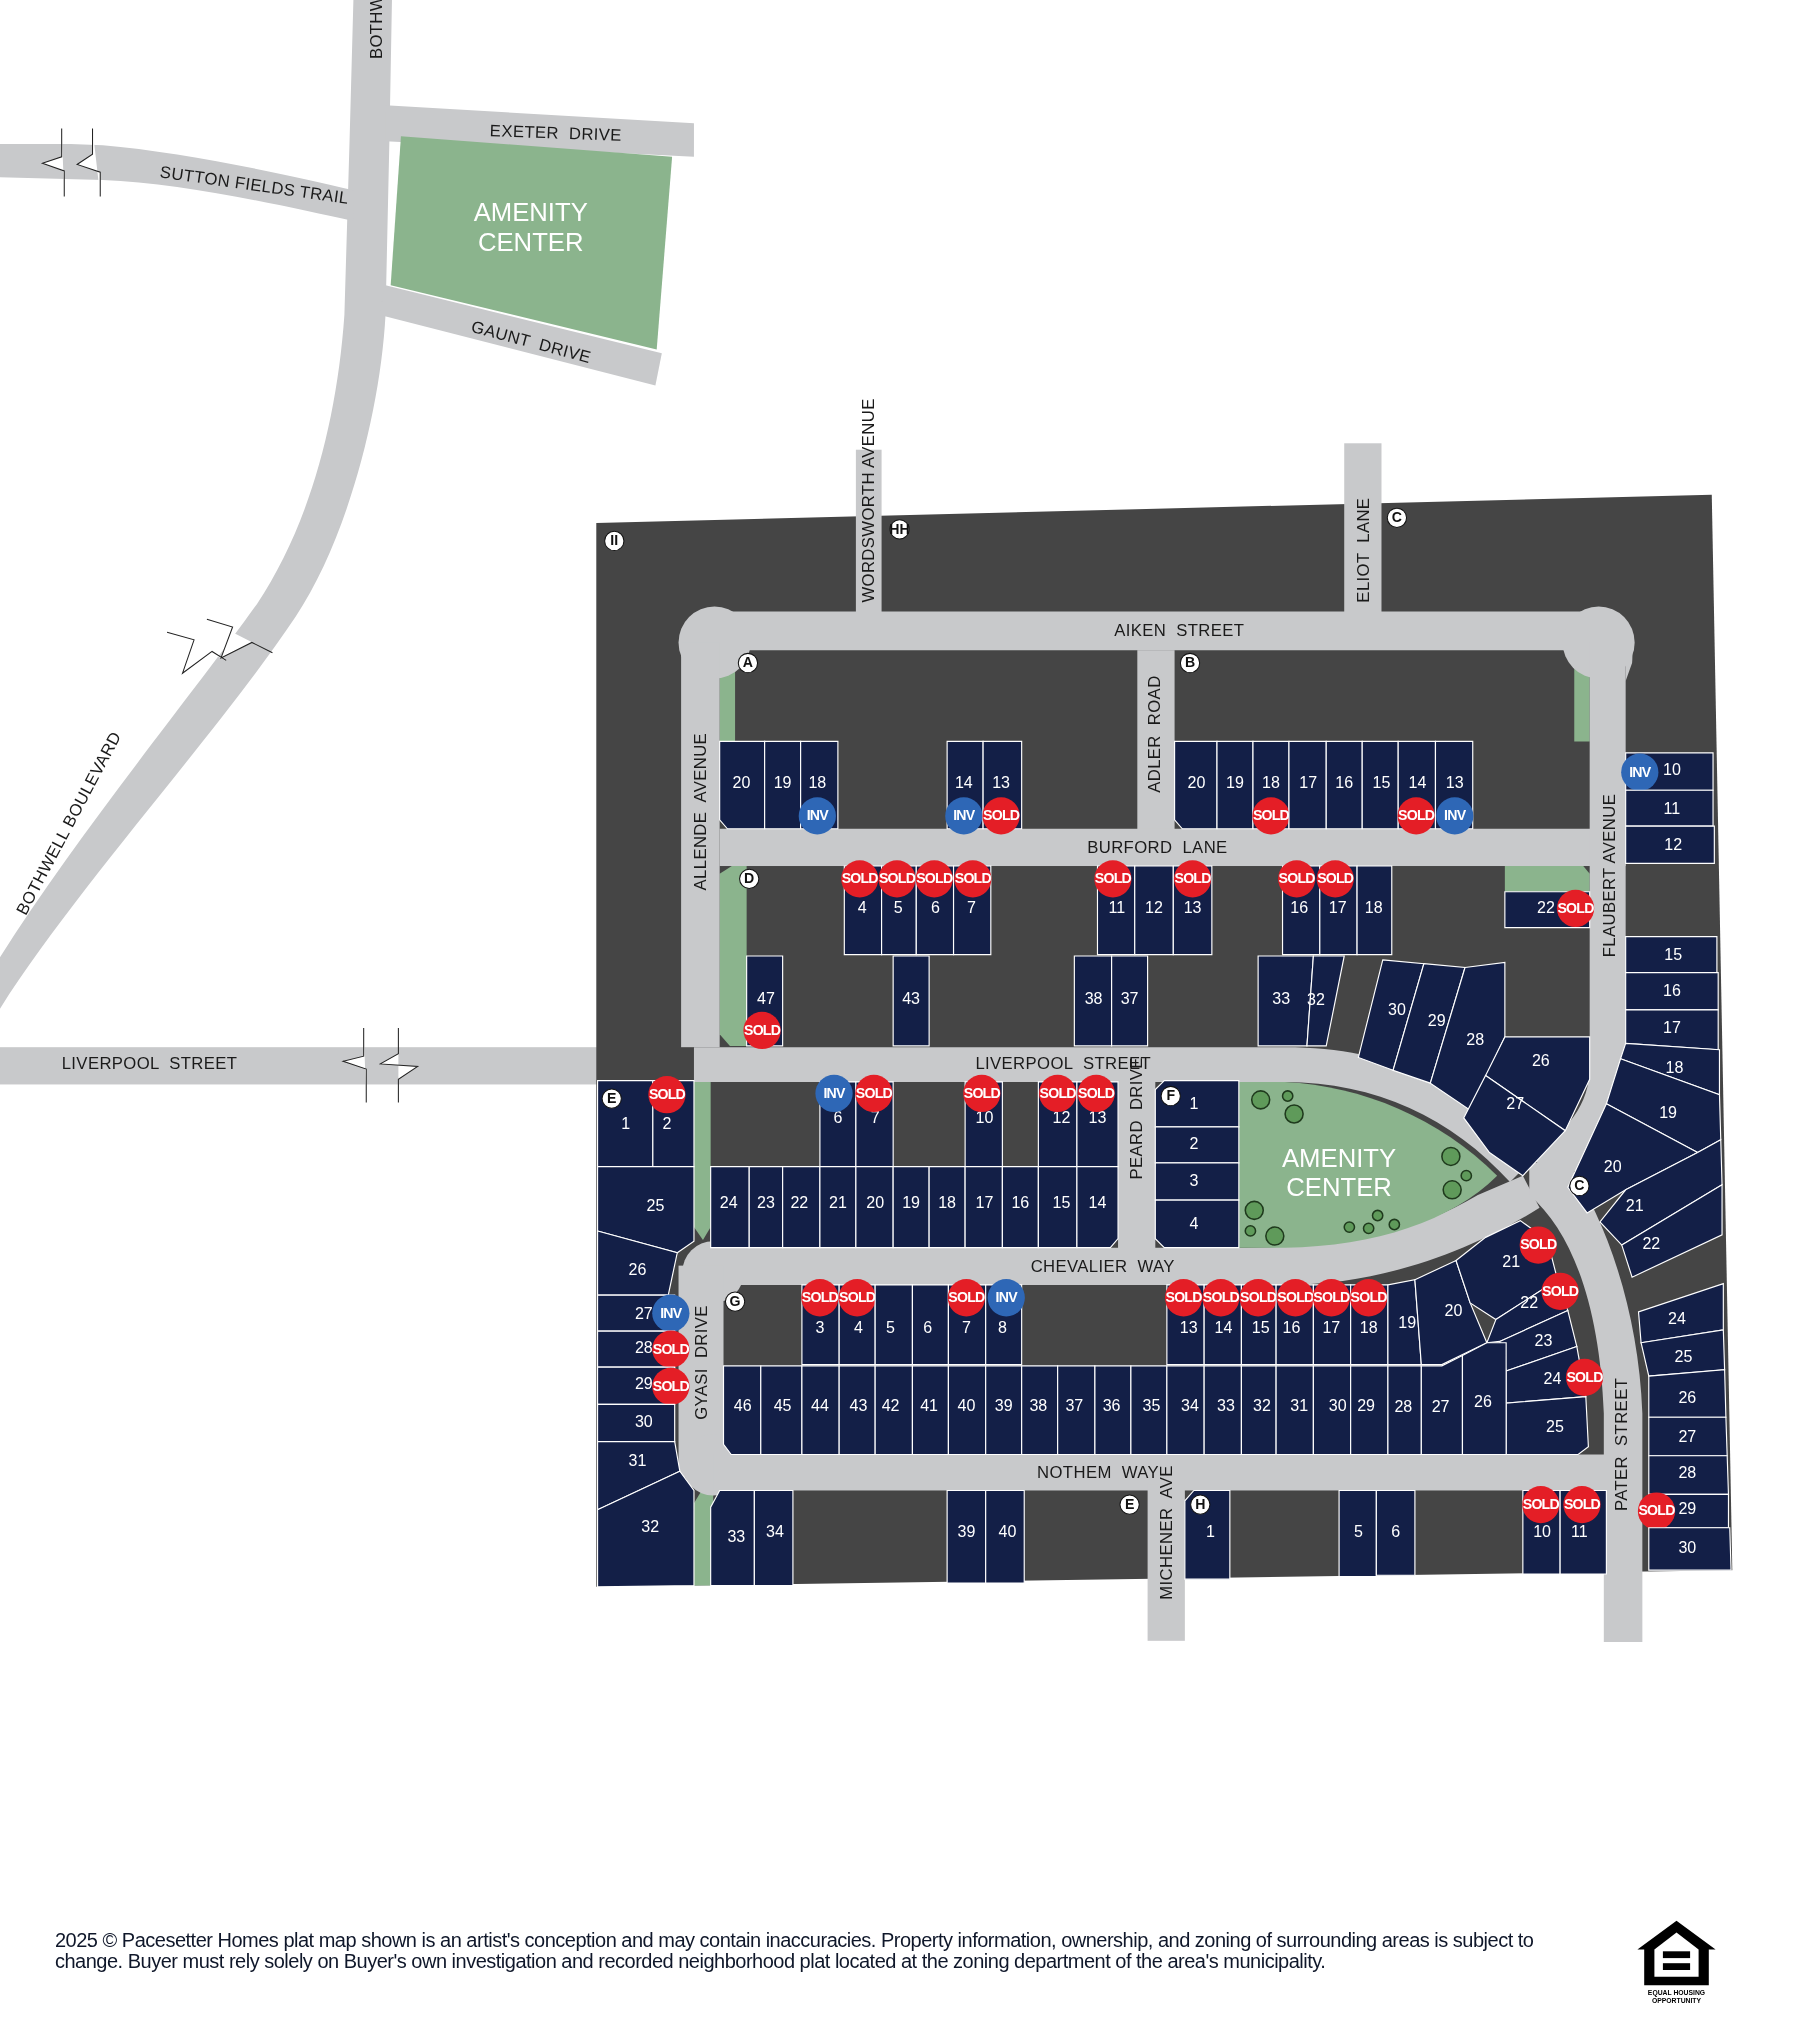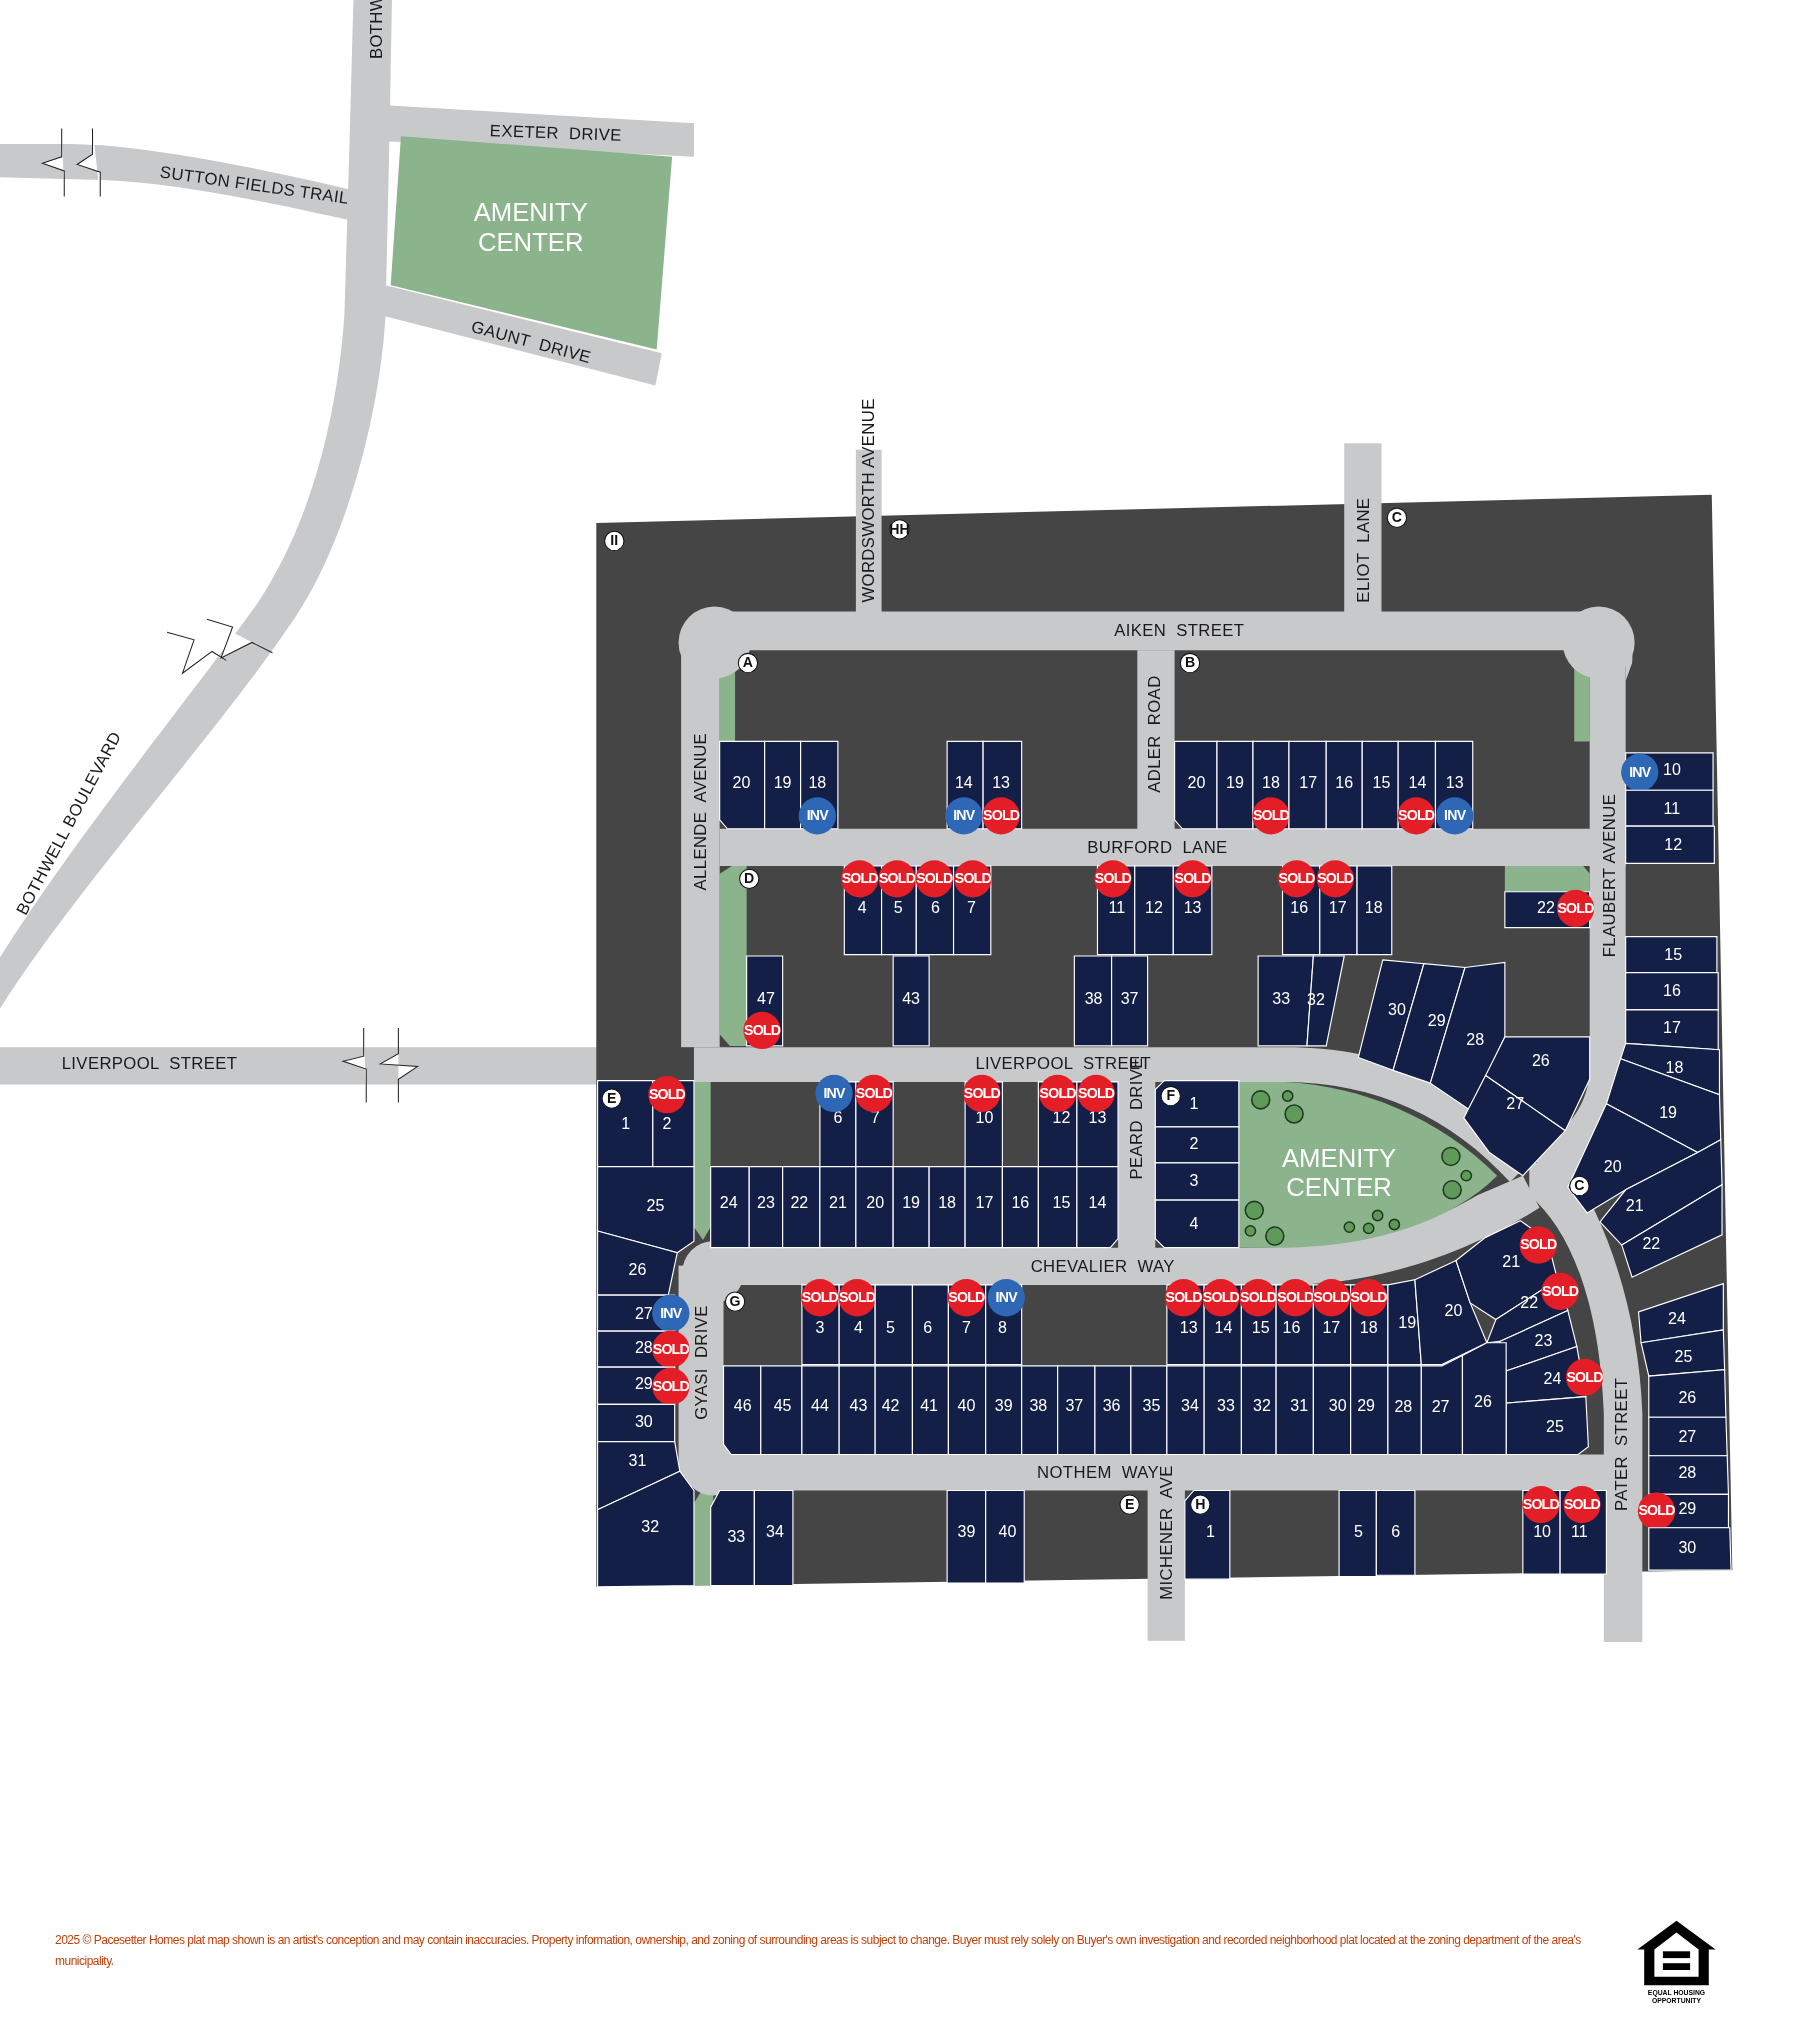--- a/index.html
+++ b/index.html
@@ -8,21 +8,21 @@
   .road{fill:#c8c9cb;}
   .dark{fill:#454545;}
   .green{fill:#8bb48d;}
   .lot{fill:#131f47;stroke:#ffffff;stroke-width:0.9;}
   .street-label{font-family:"Liberation Sans",sans-serif;font-size:13px;fill:#1a1a1a;letter-spacing:0.3px;}
   .lot-num{font-family:"Liberation Sans",sans-serif;font-size:12.5px;fill:#ffffff;text-anchor:middle;dominant-baseline:middle;}
   .badge-txt{font-family:"Liberation Sans",sans-serif;font-size:11px;font-weight:bold;fill:#ffffff;text-anchor:middle;dominant-baseline:middle;letter-spacing:-0.6px;}
   .marker-txt{font-family:"Liberation Sans",sans-serif;font-size:11px;font-weight:bold;fill:#111;text-anchor:middle;dominant-baseline:middle;}
   .amenity-txt{font-family:"Liberation Sans",sans-serif;font-size:20px;fill:#ffffff;text-anchor:middle;}
   .tree{fill:#5f9a5a;stroke:#1f3a1d;stroke-width:1.2;}
-  #footer{position:absolute;left:55px;top:1930px;width:1549px;font-size:12px;line-height:21px;color:#c2410c;letter-spacing:-0.5px;}
+  #footer{position:absolute;left:55px;top:1930px;width:1549px;font-size:20px;line-height:21px;color:#0f172a;letter-spacing:-0.5px;}
   #eho{position:absolute;left:1634px;top:1919px;width:85px;height:85px;}
   #eho .cap{font-size:6.8px;font-weight:bold;text-align:center;line-height:7.8px;color:#000;}
 </style>
 </head>
 <body>
 
 <svg id="map" viewBox="0 0 1410 1576" preserveAspectRatio="none" xmlns="http://www.w3.org/2000/svg">
 
   <g>
     <path class="road" d="M275,0 L305,0 L303,110 L300,245 C296,320 270,420 230,480 C170,570 60,690 0,785 L0,745 C60,650 150,540 200,470 C240,410 262,330 268,245 L272,110 Z"></path>

